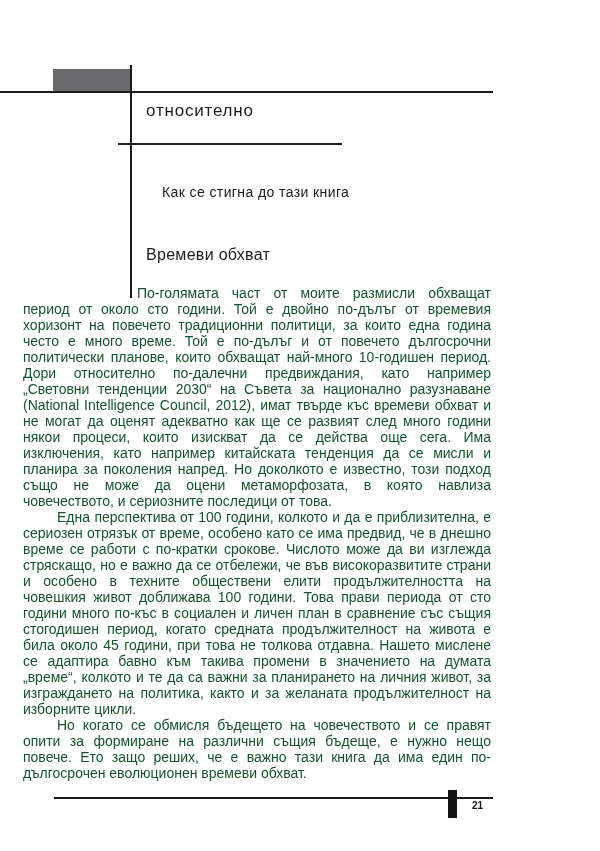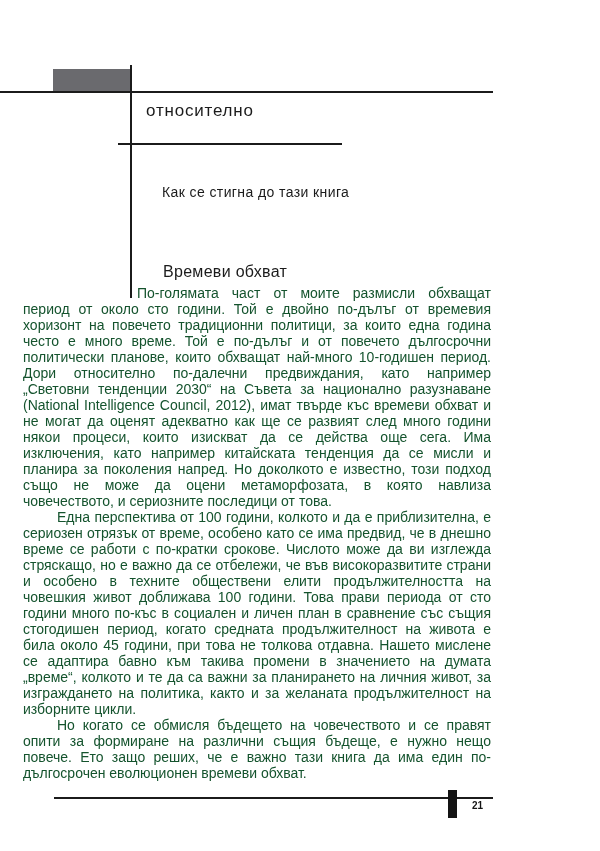--- a/index.html
+++ b/index.html
@@ -55,21 +55,21 @@
     margin: 12px;
     font-family: "Liberation Sans", "DejaVu Sans", sans-serif;
     font-size: 14px;
     font-weight: normal;
     letter-spacing: 0.4px;
     color: #1b1b1b;
   }
   .section-title {
     position: absolute;
     left: 146px; top: 246px;
-    margin: 17px;
+    margin: 0;
     font-family: "Liberation Sans", "DejaVu Sans", sans-serif;
     font-size: 16px;
     font-weight: normal;
     letter-spacing: 0.3px;
     color: #1b1b1b;
   }
   
   .body-text {
     position: absolute;
     left: 23px; top: 285px;

